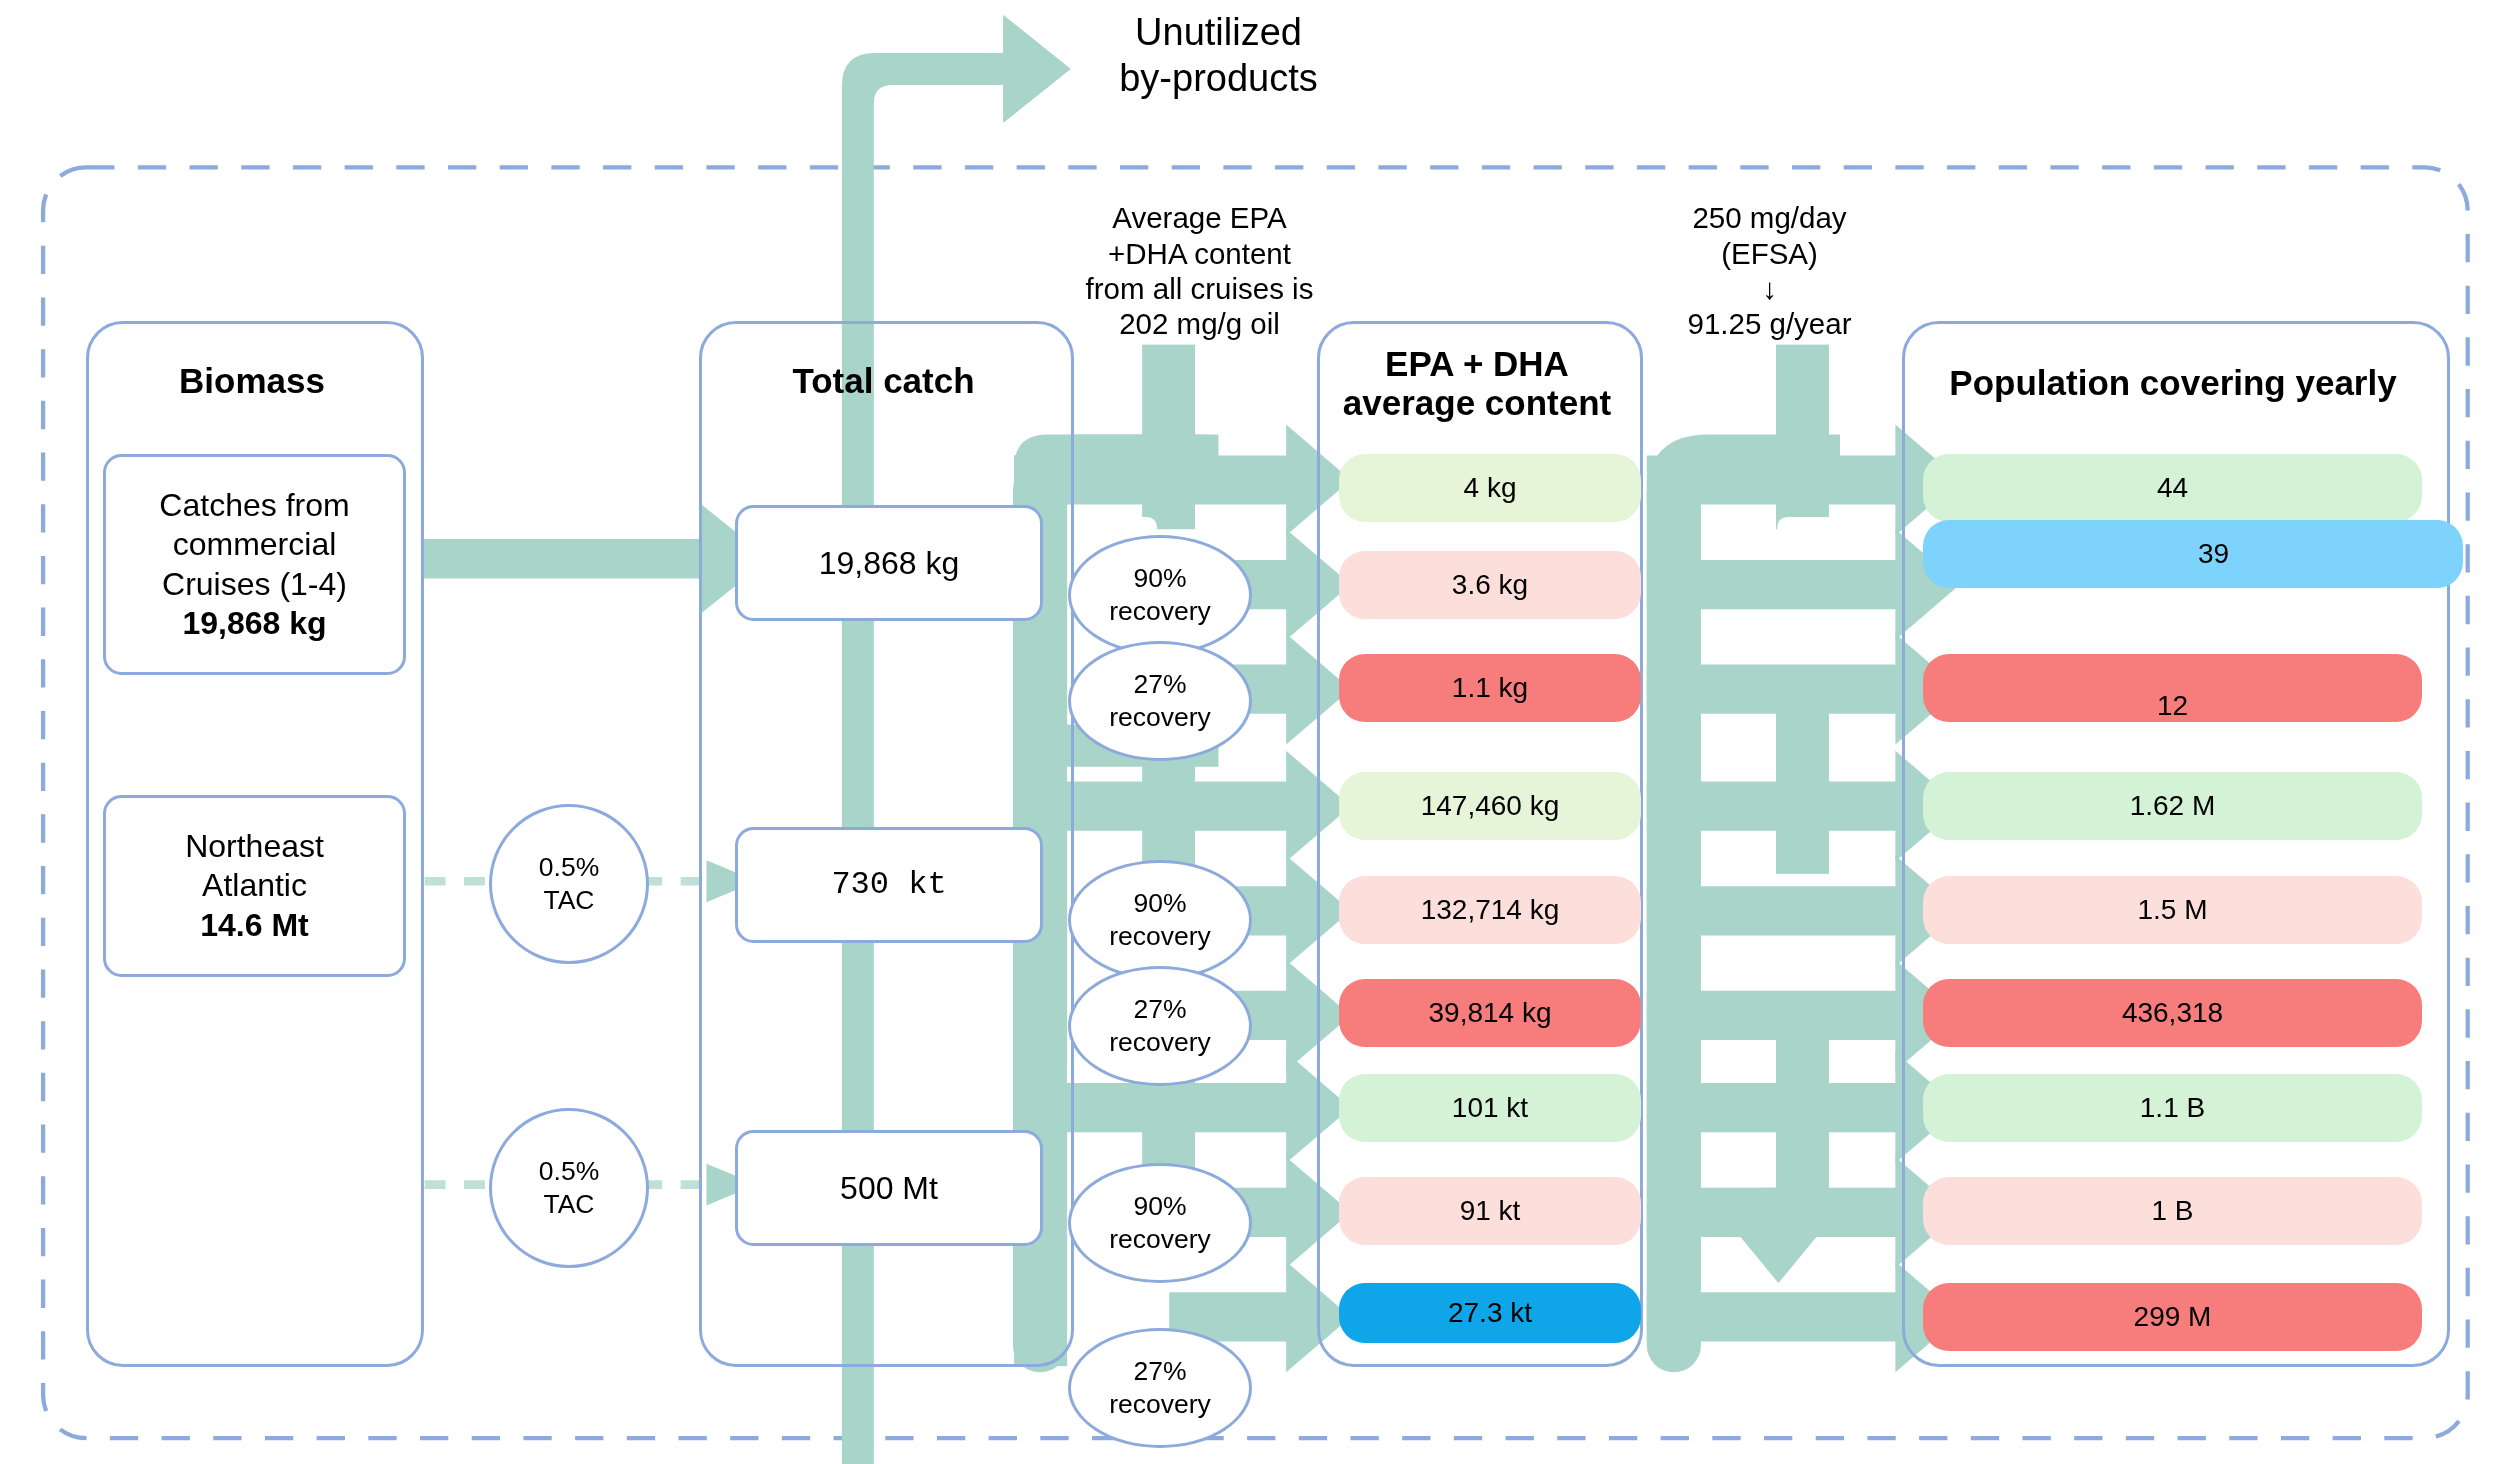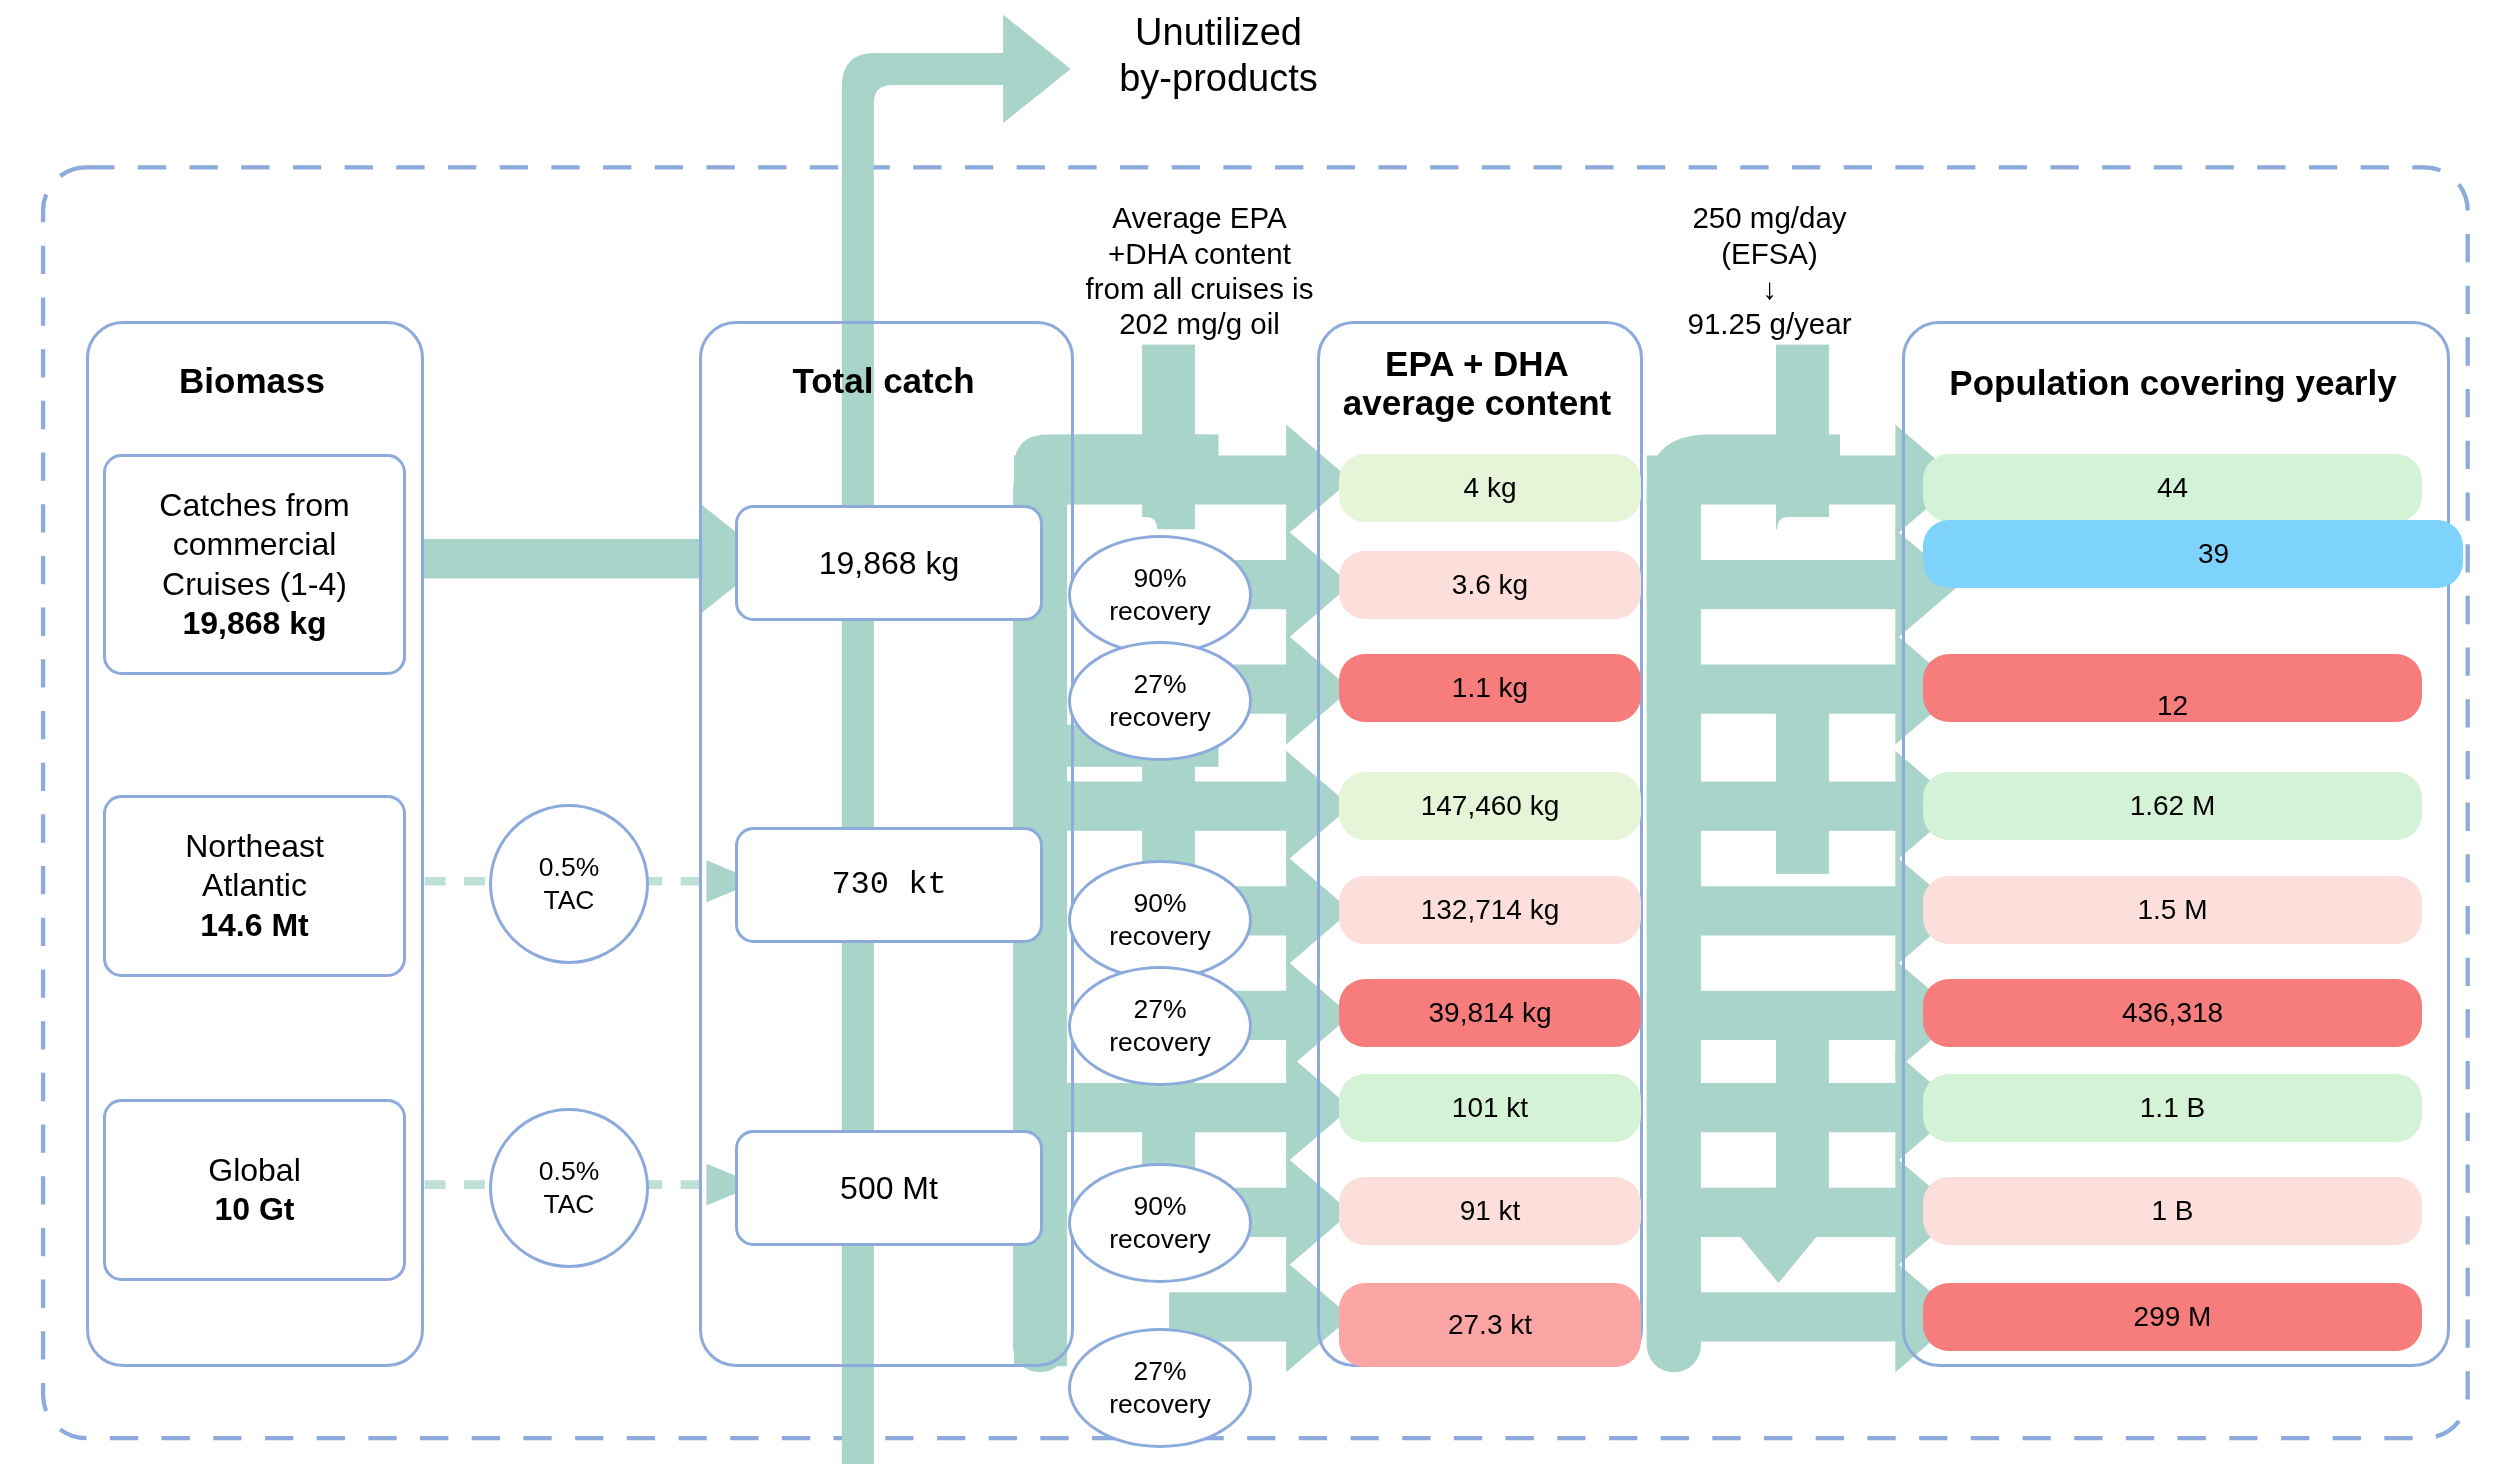--- a/index.html
+++ b/index.html
@@ -175,24 +175,20 @@
     <div class="bodytext">Cruises (1-4)</div>
     <div class="bodytext" style="font-weight:bold;">19,868 kg</div>
   </div>
 
   <div class="abs subbox ctr" style="left:103px;top:795px;width:297px;height:176px;flex-direction:column;">
     <div class="bodytext">Northeast</div>
     <div class="bodytext">Atlantic</div>
     <div class="bodytext" style="font-weight:bold;">14.6 Mt</div>
   </div>
 
-  <div class="abs subbox ctr" style="left:103px;top:1099px;width:297px;height:176px;flex-direction:column;">
-    <div class="bodytext">Global</div>
-    <div class="bodytext" style="font-weight:bold;">10 Gt</div>
-  </div>
 
   <div class="abs ellipse ctr" style="left:489px;top:804px;width:154px;height:154px;flex-direction:column;">
     <div class="ell-text">0.5%</div>
     <div class="ell-text">TAC</div>
   </div>
   <div class="abs ellipse ctr" style="left:489px;top:1108px;width:154px;height:154px;flex-direction:column;">
     <div class="ell-text">0.5%</div>
     <div class="ell-text">TAC</div>
   </div>
 
@@ -250,21 +246,21 @@
   <div class="abs pill ctr" style="left:1339px;top:979px;width:302px;height:68px;background:#f77c7c;">
     <div class="pilltext">39,814 kg</div>
     </div>
 
   <div class="abs pill ctr" style="left:1339px;top:1074px;width:302px;height:68px;background:#d4f2d6;">
     <div class="pilltext">101 kt</div>
     </div>
   <div class="abs pill ctr" style="left:1339px;top:1177px;width:302px;height:68px;background:#fcdeda;">
     <div class="pilltext">91 kt</div>
     </div>
-  <div class="abs pill ctr" style="left:1339px;top:1283px;width:302px;height:84px;background:#fca5a5;">
+  <div class="abs pill ctr" style="left:1339px;top:1283px;width:302px;height:60px;background:#0ea5e9;">
     <div class="pilltext">27.3 kt</div>
     </div>
 
   <div class="abs pill ctr" style="left:1923px;top:454px;width:499px;height:68px;background:#d4f2d6;">
     <div class="pilltext">44</div>
     </div>
   <div class="abs pill ctr" style="left:1923px;top:520px;width:499px;height:68px;background:#7dd3fc;padding-left:41px;">
     <div class="pilltext">39</div>
     </div>
   <div class="abs pill ctr" style="left:1923px;top:654px;width:499px;height:68px;background:#f77c7c;align-items:flex-end;">

